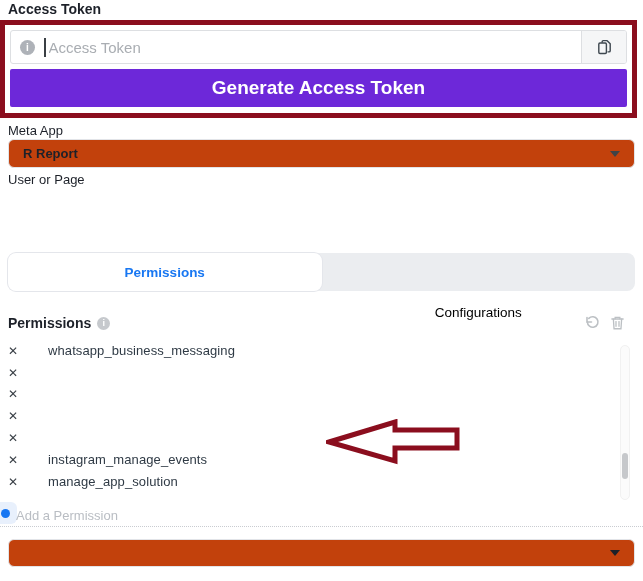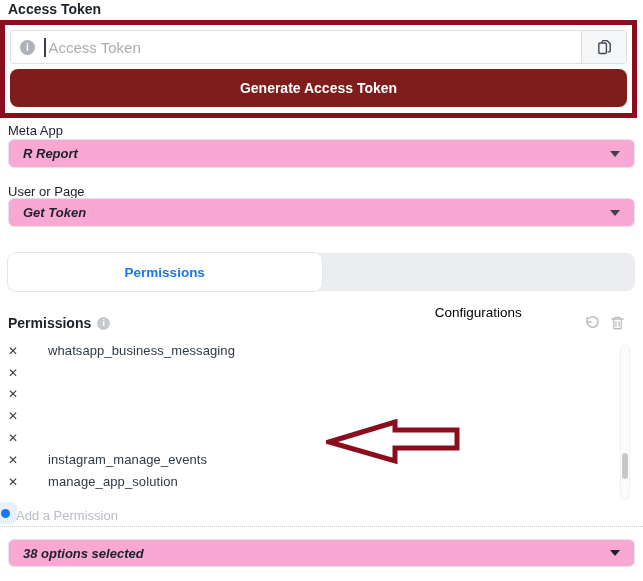--- a/index.html
+++ b/index.html
@@ -10,24 +10,24 @@
   .page-title { position:absolute; left:8px; top:1px; font-size:14px; font-weight:bold; color:#1d2129; }
 
   
   .red-box { position:absolute; left:0; top:20px; width:637px; height:98px; border:5px solid #8b0e1e; background:#fff; padding:5px; }
   .token-row { height:34px; border:1px solid #dddfe2; border-radius:3px; display:flex; align-items:center; background:#fff; overflow:hidden; }
   .info-badge { width:15px; height:15px; border-radius:50%; background:#aeb2b8; color:#fff; font-size:10px; font-weight:bold; display:flex; align-items:center; justify-content:center; margin-left:9px; flex:0 0 auto; }
   .caret { width:1.5px; height:19px; background:#3a3f44; margin-left:9px; flex:0 0 auto; }
   .token-input { flex:1; border:none; outline:none; font-size:15px; color:#1c2b33; margin-left:3px; font-family:inherit; background:transparent; }
   .token-input::placeholder { color:#a9adb2; }
   .copy-btn { width:45px; height:100%; border-left:1px solid #dddfe2; background:#f5f6f7; display:flex; align-items:center; justify-content:center; cursor:pointer; flex:0 0 auto; }
-  .generate-btn { margin-top:5px; height:38px; width:100%; background:#7f1d1d; border:none; border-radius:8px; color:#fff; font-weight:bold; font-size:14px; font-family:inherit; cursor:pointer; }
+  .generate-btn { margin-top:5px; height:38px; width:100%; background:#6d28d9; border:none; border-radius:2px; color:#fff; font-weight:bold; font-size:19px; font-family:inherit; cursor:pointer; }
 
   .field-label { position:absolute; left:8px; font-size:13px; color:#1d2129; }
-  .dropdown { position:absolute; left:8px; width:627px; height:29px; background:#f9a8d4; border:1px solid #e2e4e8; border-radius:6px; display:flex; align-items:center; padding:0 14px; cursor:pointer;font-style:italic; }
+  .dropdown { position:absolute; left:8px; width:627px; height:29px; background:#c2410c; border:1px solid #e2e4e8; border-radius:6px; display:flex; align-items:center; padding:0 14px; cursor:pointer; }
   .dropdown .dd-value { font-size:13px; font-weight:bold; color:#1d2129; }
   .chevron { margin-left:auto; width:0; height:0; border-left:5px solid transparent; border-right:5px solid transparent; border-top:6px solid #3e4347; }
 
   .tabbar { position:absolute; left:8px; top:253px; width:627px; height:38px; background:#ebedf0; border-radius:8px; display:flex; }
   .tab { width:50%; height:100%; display:flex; align-items:center; justify-content:center; font-size:13.5px; cursor:pointer; }
   .tab.active { background:#fff; border-radius:8px; color:#1877f2; font-weight:bold; box-shadow:0 0 0 1px #e4e6eb; }
   .tab.inactive { color:#000000;margin-top:40px; }
 
   .perm-header { position:absolute; left:8px; top:315px; width:627px; display:flex; align-items:center; }
   .perm-title { font-size:14px; font-weight:bold; color:#1d2129; }
@@ -76,25 +76,21 @@
     </div>
     <button class="generate-btn">Generate Access Token</button>
   </div>
 
   <div class="field-label" style="top:123px">Meta App</div>
   <div class="dropdown" style="top:139px">
     <span class="dd-value">R Report</span>
     <span class="chevron"></span>
   </div>
 
-  <div class="field-label" style="top:184px">User or Page</div>
-  <div class="dropdown" style="top:198px">
-    <span class="dd-value">Get Token</span>
-    <span class="chevron"></span>
-  </div>
+  <div class="field-label" style="top:172px">User or Page</div>
 
   <div class="tabbar">
     <div class="tab active">Permissions</div>
     <div class="tab inactive">Configurations</div>
   </div>
 
   <div class="perm-header">
     <span class="perm-title">Permissions</span>
     <span class="info-badge small">
         <span>i</span>
@@ -148,17 +144,16 @@
   <svg class="arrow-annot" width="136" height="46" viewBox="0 0 136 46">
     <path d="M3 23 L69 3 L69 11 L131 11 L131 29 L69 29 L69 42 Z" fill="none" stroke="#8b0e1e" stroke-width="5" stroke-linejoin="miter"></path>
   </svg>
 
   <div class="add-halo"></div>
   <div class="add-dot"></div>
   <div class="add-placeholder">Add a Permission</div>
   <div class="dotted-sep"></div>
 
   <div class="dropdown bottom-dd">
-    <span class="dd-value">38 options selected</span>
     <span class="chevron"></span>
   </div>
 
 </div>
 
 </body></html>

